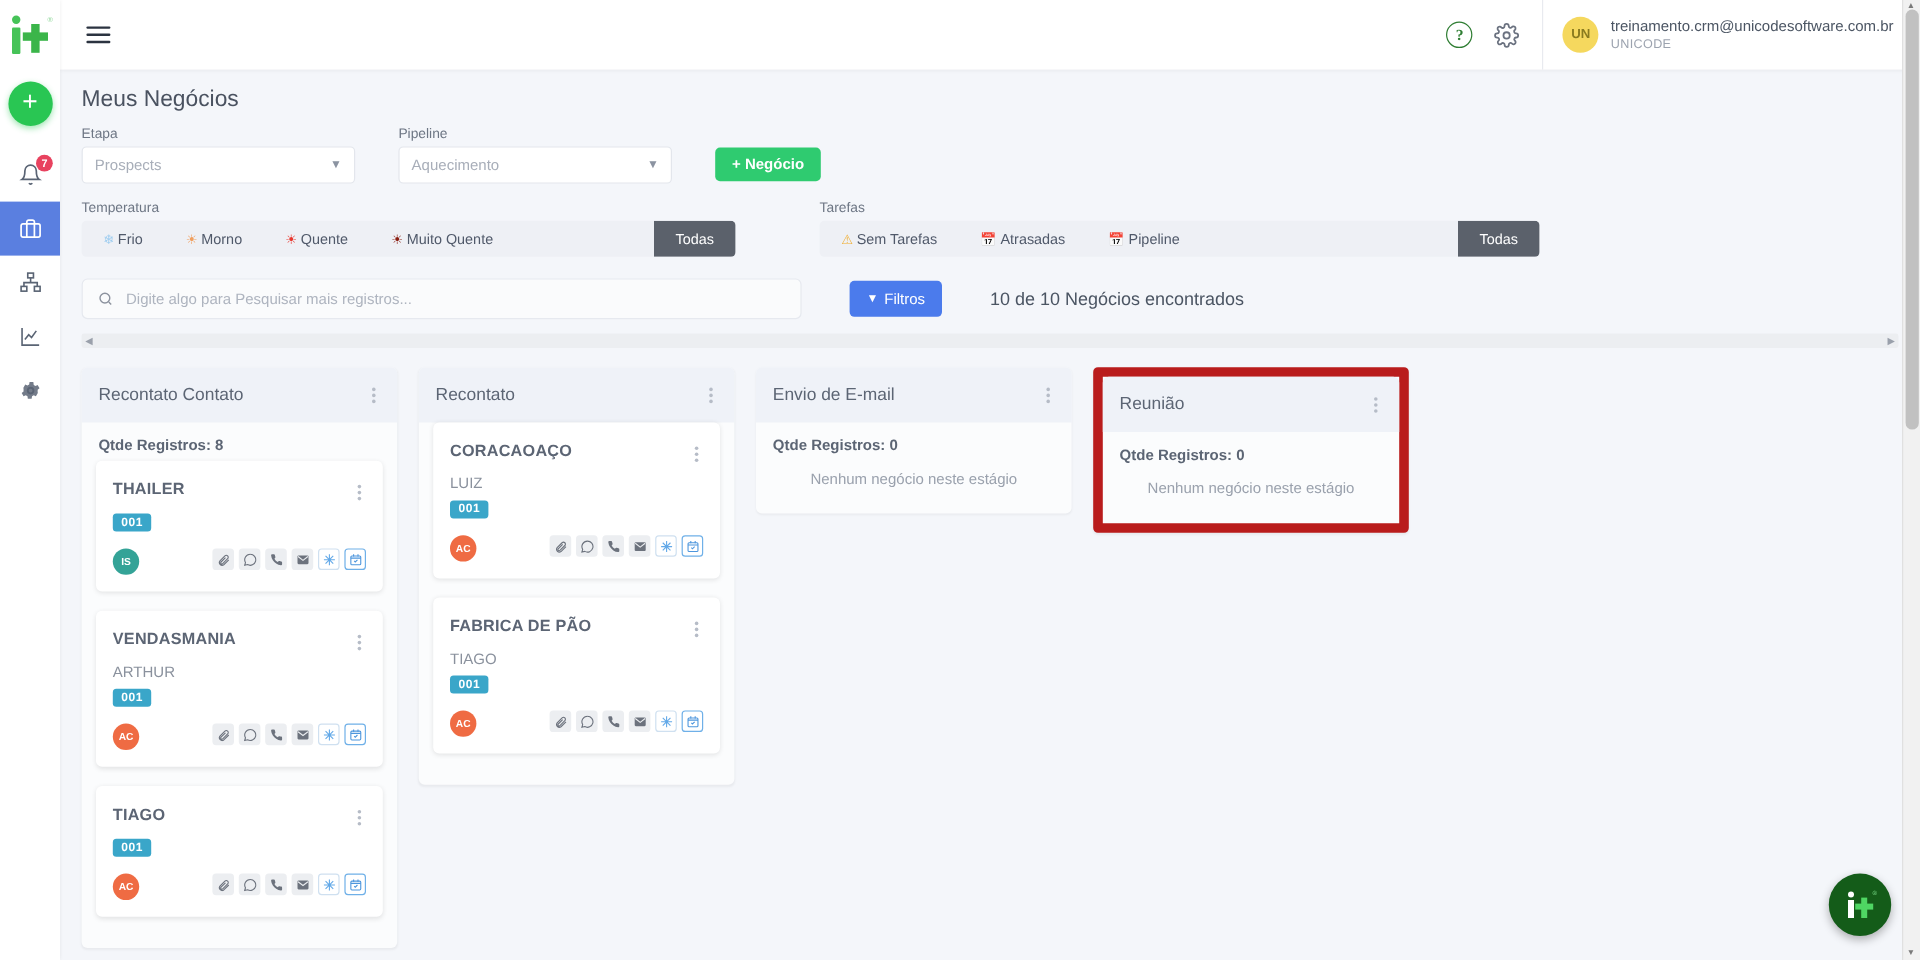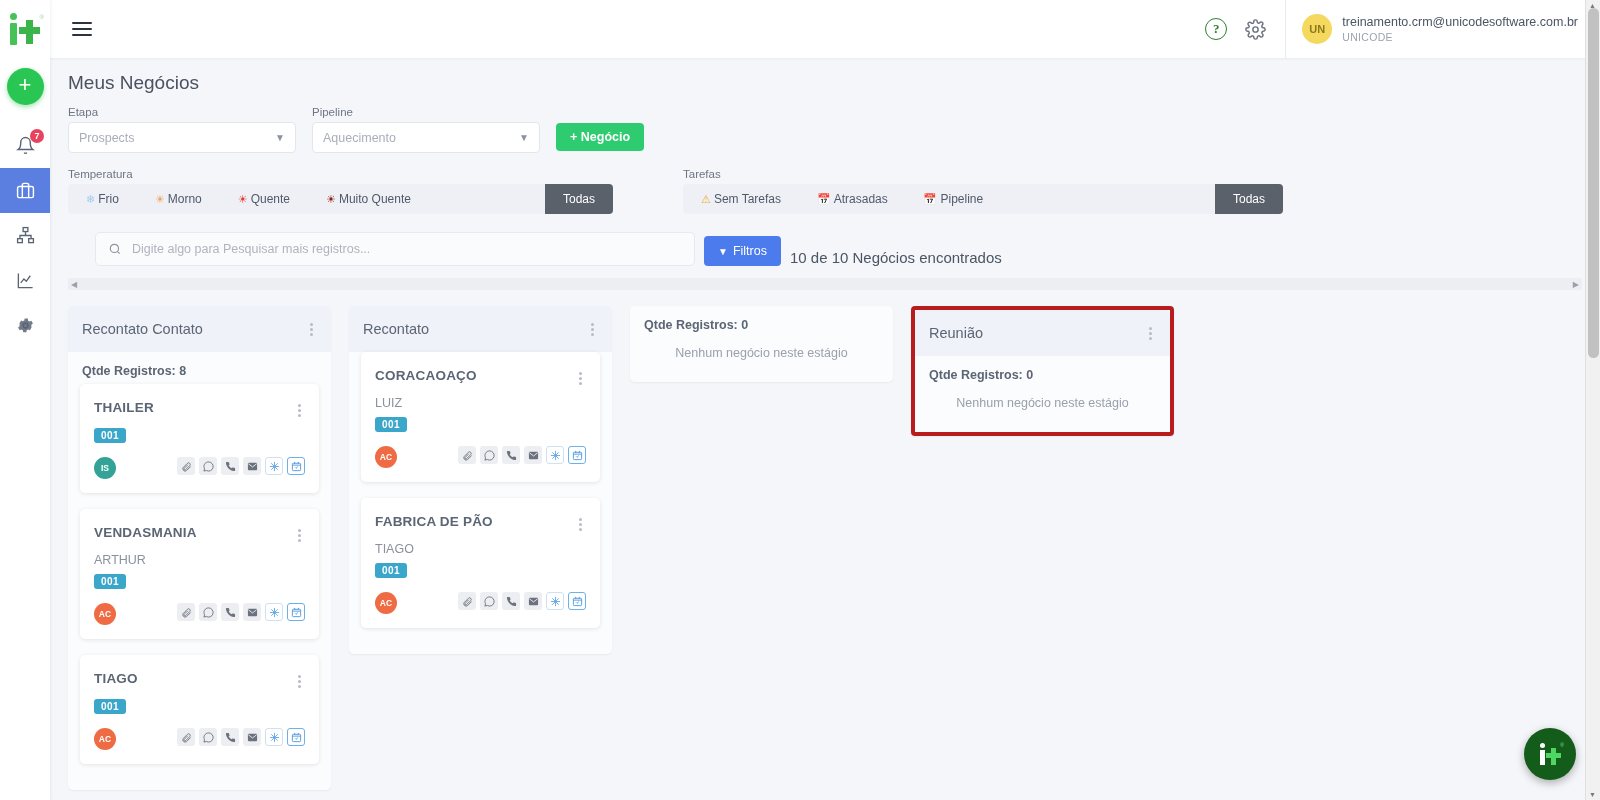--- a/index.html
+++ b/index.html
@@ -71,21 +71,21 @@
     font-size: 11px; font-weight: bold; display:flex; align-items:center; justify-content:center;
   }
   .user-email { font-size: 12.5px; color: #4b5563; line-height: 1.25; }
   .user-org { font-size: 10.5px; color: #9ca3af; letter-spacing: .3px; }
 
   
   .page { flex: 1; overflow: hidden; position: relative; padding: 0 0 0 0; background: #f4f6fa; }
   .page-inner { padding: 14px 18px 0 18px; }
   .page-title { font-size: 19px; color: #4a5260; font-weight: 500; margin-bottom: 12px; }
 
-  .filters-row { display: flex; align-items: flex-end; gap: 16px; }
+  .filters-row { display: flex; align-items: flex-end; gap: 36px; }
   .field-label { font-size: 11.5px; color: #6d7684; margin-bottom: 4px; }
   .select-box {
     width: 228px; height: 31px; background: #fff; border: 1px solid #e3e6ec; border-radius: 4px;
     display: flex; align-items: center; padding: 0 10px; justify-content: space-between;
     font-size: 12.5px; color: #a8aeb9; cursor: pointer;
   }
   .chev { color: #8b93a1; font-size: 10px; }
   .btn-negocio {
     background: #2fcb70; color: #fff; font-size: 12.5px; font-weight: bold; border: none;
     border-radius: 4px; height: 28px; padding: 0 14px; cursor: pointer; margin-bottom: 2px;
@@ -96,21 +96,21 @@
   .seg-group {
     display: flex; background: #eef0f5; border-radius: 4px; overflow: hidden; height: 30px;
   }
   .seg-item {
     display: flex; align-items: center; justify-content: center; gap: 1px;
     font-size: 12px; color: #50596a; padding: 0 18px; cursor: pointer; white-space: nowrap;
   }
   .seg-item.active { background: #5b616b; color: #fff; font-weight: 500; }
   .seg-ico { font-size: 11px; margin-right: 2px; }
 
-  .search-row { display: flex; align-items: flex-end; gap: 9px; margin-top: 18px; margin-left: 27px; }
+  .search-row { display: flex; align-items: center; gap: 40px; margin-top: 18px; }
   .search-wrap {
     width: 600px; height: 34px; background: #fafbfc; border: 1px solid #e6e9ef; border-radius: 5px;
     display: flex; align-items: center; padding: 0 12px; gap: 10px;
   }
   .search-wrap input {
     border: none; outline: none; background: transparent; flex: 1;
     font-size: 12.5px; color: #444; font-family: "Liberation Sans", sans-serif;
   }
   .search-wrap input::placeholder { color: #aeb4bf; }
   .btn-filtros {
@@ -124,21 +124,21 @@
     display: flex; align-items: center; justify-content: space-between; padding: 0 3px;
     color: #9aa0ab; font-size: 8px; cursor: pointer;
   }
 
   
   .board { display: flex; gap: 18px; padding: 16px 18px 0 18px; align-items: flex-start; }
   .column {
     width: 263px; background: #fbfcfd; border-radius: 5px; flex: 0 0 263px;
     box-shadow: 0 1px 2px rgba(0,0,0,.05);
   }
-  .column.drop-target { border: 4px solid #b91c1c; border-radius: 4px; }
+  .column.drop-target { border: 8px solid #b91c1c; border-radius: 4px; }
   .col-head {
     background: #eff2f8; border-radius: 5px 5px 0 0; height: 46px;
     display: flex; align-items: center; justify-content: space-between; padding: 0 14px;
   }
   .col-title { font-size: 14.5px; color: #5c6574; font-weight: 500; }
   .dots-v { color: #b6bcc7; font-size: 13px; letter-spacing: 0; line-height: 5px; cursor: pointer; padding: 2px 4px;}
   .dots-v div { width:3px; height:3px; background:#b6bcc7; border-radius:50%; margin:2px 0; }
   .col-count { font-size: 12.5px; color: #5c6574; font-weight: bold; padding: 12px 14px 6px 14px; }
   .col-empty { font-size: 12.5px; color: #9aa1ad; text-align: center; padding: 8px 10px 22px 10px; }
   .col-body { padding: 0 12px 10px 12px; }
@@ -628,20 +628,28 @@
                         <rect x="3" y="5" width="18" height="16" rx="2" fill="none" stroke="currentColor" stroke-width="2"></rect>
                         <path d="M3 9h18M8 2v4M16 2v4M9 14l2 2 4-4" fill="none" stroke="currentColor" stroke-width="2"></path>
                       </svg>
                     </div>
                   </div>
                 </div>
               </div>
             </div>
           </div>
           <div class="column">
+            <div class="col-head">
+              <div class="col-title">Envio de E-mail</div>
+              <div class="dots-v">
+                <div></div>
+                <div></div>
+                <div></div>
+              </div>
+            </div>
             <div class="col-count">Qtde Registros: 0</div>
             <div class="col-empty">Nenhum negócio neste estágio</div>
           </div>
           <div class="column drop-target">
             <div class="col-head">
               <div class="col-title">Reunião</div>
               <div class="dots-v">
                 <div></div>
                 <div></div>
                 <div></div>

